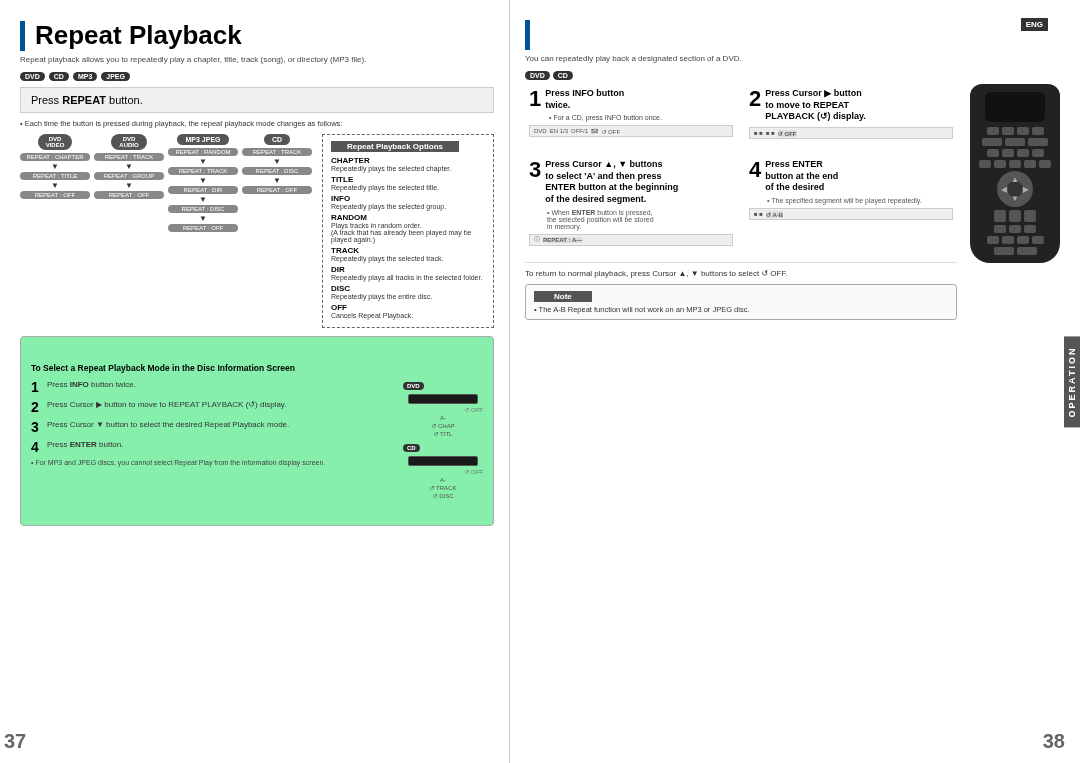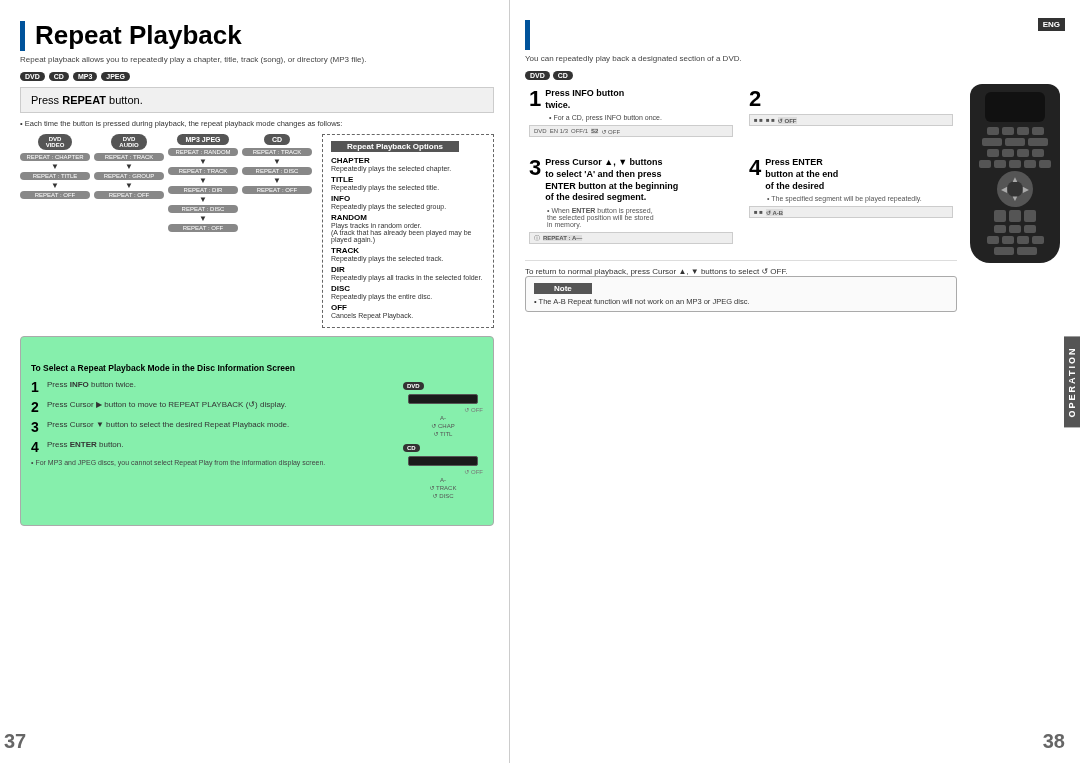--- a/index.html
+++ b/index.html
@@ -211,21 +211,21 @@
       width: 100px;
     }
     .eng-badge {
       background: #333;
       color: #fff;
       font-size: 8px;
       font-weight: bold;
       padding: 2px 5px;
       position: absolute;
       top: 18px;
-      right: 15px;
+      right: 32px;
     }
     .ab-steps-grid {
       display: grid;
       grid-template-columns: 1fr 1fr;
       gap: 8px;
       margin-bottom: 8px;
     }
     .ab-step-box {
       padding: 4px;
     }
@@ -286,20 +286,21 @@
       text-orientation: mixed;
       transform: translateY(-50%) rotate(180deg);
       font-size: 9px;
       font-weight: bold;
       letter-spacing: 2px;
       padding: 10px 3px;
     }
     .return-note {
       font-size: 8px;
       color: #333;
+      margin-bottom: 6px;
       display: flex;
       align-items: center;
       gap: 4px;
     }
     .note-box {
       border: 1px solid #aaa;
       border-radius: 3px;
       padding: 5px 8px;
       background: #fafafa;
     }
@@ -569,20 +570,23 @@
             <span class="display-seg">EN 1/3</span>
             <span class="display-seg">OFF/1</span>
             <span class="display-seg highlight">S2</span>
             <span class="display-seg">↺ OFF</span>
           </div>
         </div>
 
         <div class="ab-step-box">
           <div class="ab-step-header">
             <span class="ab-step-num">2</span>
+            <div>
+              <div class="ab-step-title">Press Cursor ▶ button<br>to move to REPEAT<br>PLAYBACK (↺) display.</div>
+            </div>
           </div>
           <div style="margin-top:4px; display:flex; gap:3px; flex-wrap:wrap;">
             <div class="display-bar" style="width:100%;">
               <span class="display-seg">■ ■</span>
               <span class="display-seg">■ ■</span>
               <span class="display-seg highlight">↺ OFF</span>
             </div>
           </div>
         </div>
 

